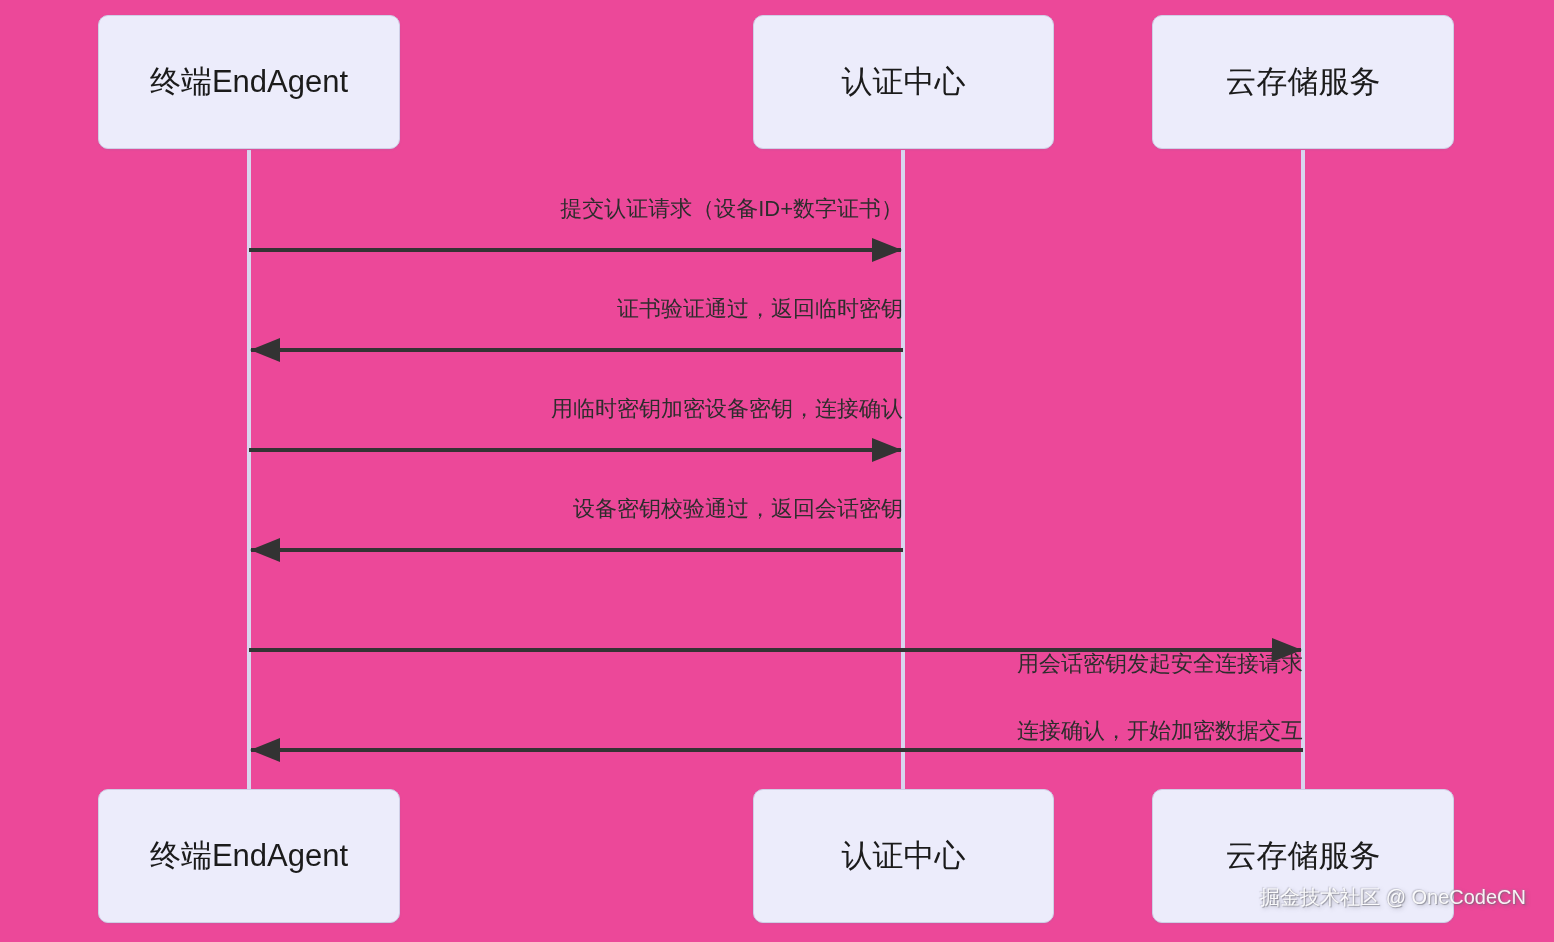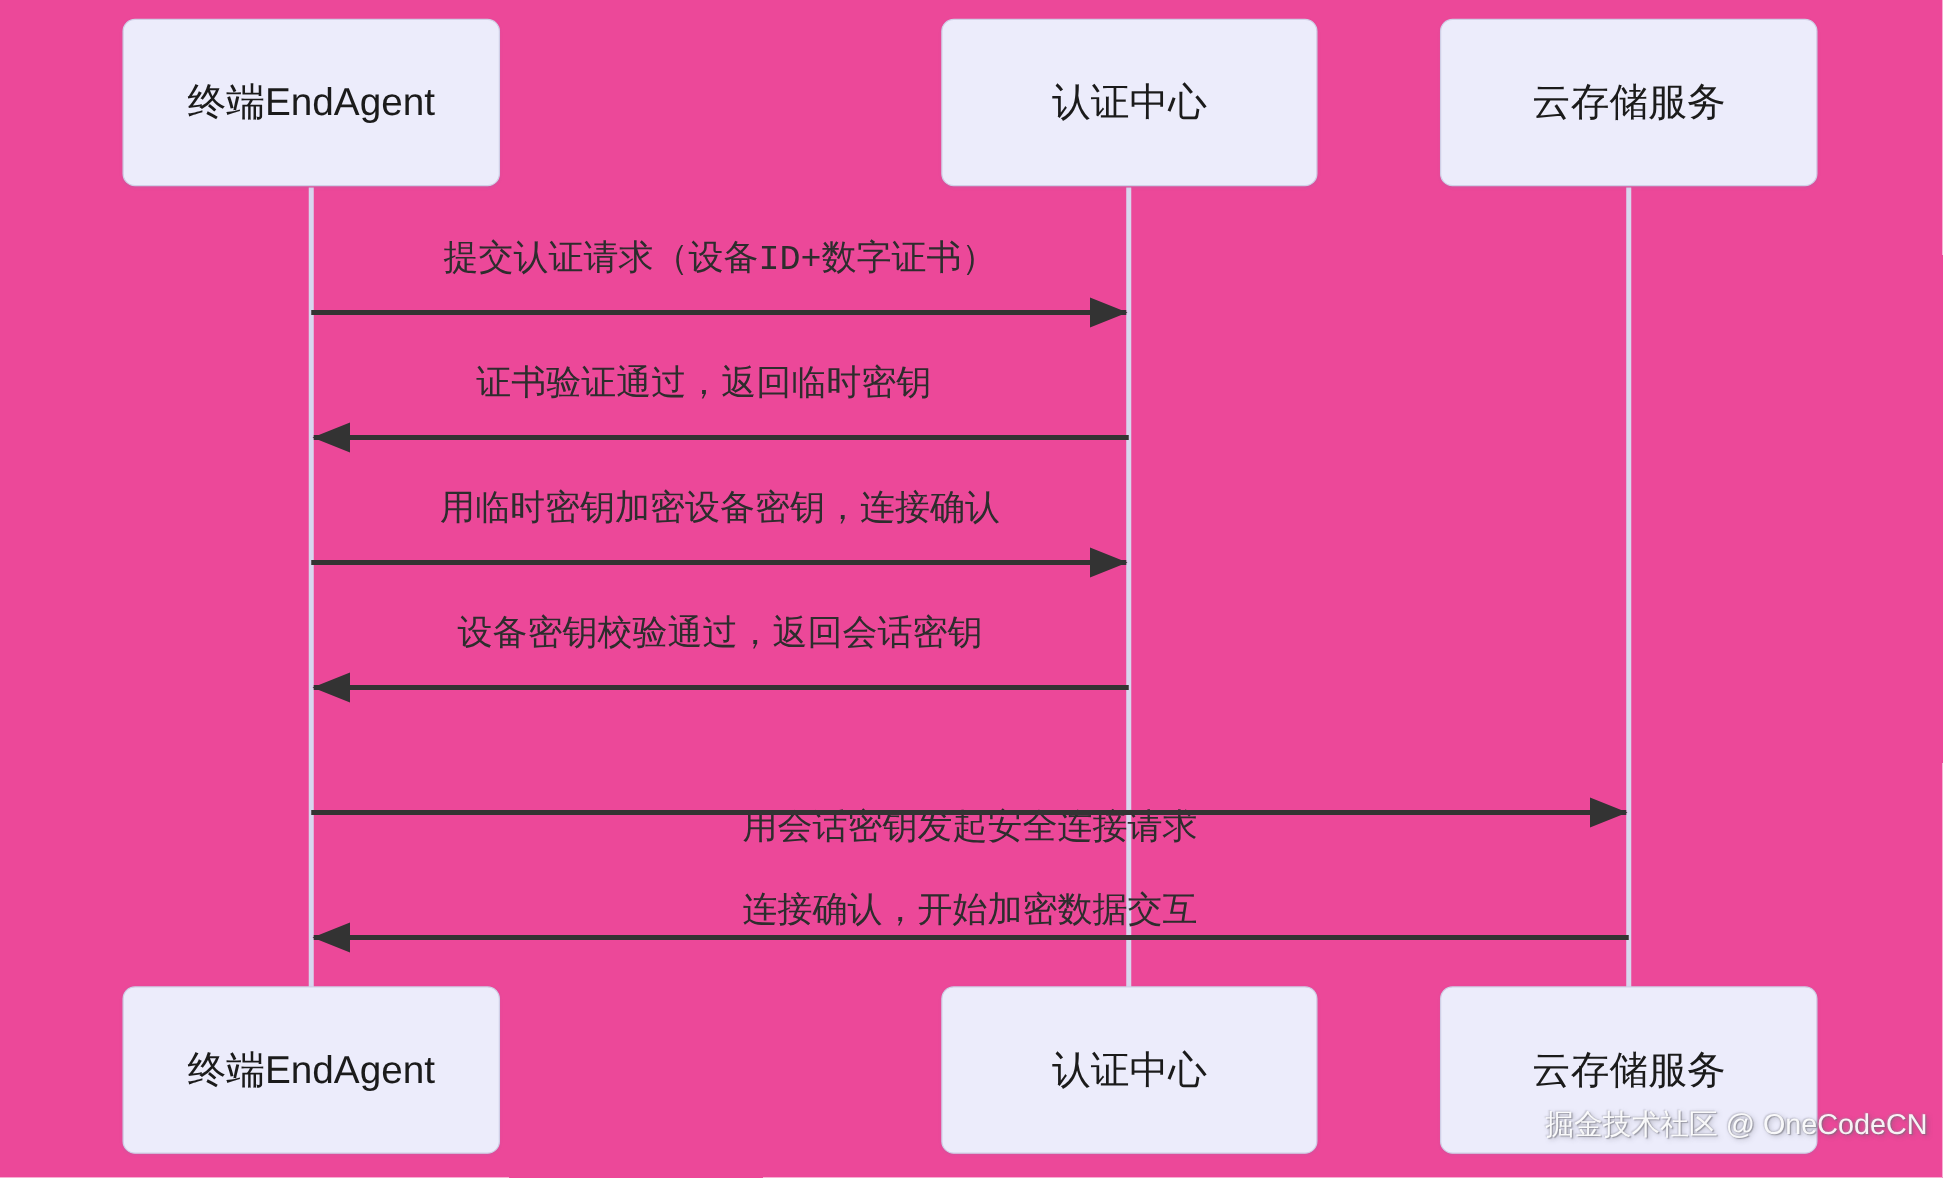--- a/index.html
+++ b/index.html
@@ -33,50 +33,49 @@
   .lifeline {
     position: absolute;
     top: 150px;
     height: 640px;
     width: 4px;
     background: #D8D5EE;
     z-index: 0;
   }
   .msg-label {
     position: absolute;
-    text-align: center;
-    font-size: 28px;
+    text-align: right;
+    font-size: 22px;
     color: #2d2d2d;
     height: 42px;
     line-height: 42px;
     z-index: 1;
     white-space: nowrap;
-    font-family: Liberation Mono, monospace;
   }
   .msg-line {
     position: absolute;
     height: 4px;
     background: #333333;
     z-index: 1;
   }
   .arrow-head {
     position: absolute;
     width: 0;
     height: 0;
     border-top: 12px solid transparent;
     border-bottom: 12px solid transparent;
     z-index: 1;
   }
   .arrow-head.dir-right { border-left: 30px solid #333333; }
   .arrow-head.dir-left  { border-right: 30px solid #333333; }
   .watermark {
     position: absolute;
-    right: 12px;
+    right: 28px;
     top: 884px;
-    font-size: 23px;
+    font-size: 20px;
     color: rgba(255,255,255,0.92);
     text-shadow: 1px 1px 1px rgba(110,110,120,0.65),
                  -1px -1px 1px rgba(150,150,160,0.4),
                  2px 2px 4px rgba(90,90,100,0.35);
     z-index: 5;
     white-space: nowrap;
   }
 </style>
 </head>
 <body>
@@ -97,21 +96,21 @@
     <span>云存储服务</span>
   </div>
 
   <div>
     <div class="msg-label" style="left:249px; top:188px; width:654px;">提交认证请求（设备ID+数字证书）</div>
     <div class="msg-line" style="left:249px; top:248px; width:652px;"></div>
     <div class="arrow-head dir-right" style="left:872px; top:238px;"></div>
   </div>
 
   <div>
-    <div class="msg-label" style="left:236px; top:288px; width:654px;">证书验证通过，返回临时密钥</div>
+    <div class="msg-label" style="left:249px; top:288px; width:654px;">证书验证通过，返回临时密钥</div>
     <div class="msg-line" style="left:251px; top:348px; width:652px;"></div>
     <div class="arrow-head dir-left" style="left:250px; top:338px;"></div>
   </div>
 
   <div>
     <div class="msg-label" style="left:249px; top:388px; width:654px;">用临时密钥加密设备密钥，连接确认</div>
     <div class="msg-line" style="left:249px; top:448px; width:652px;"></div>
     <div class="arrow-head dir-right" style="left:872px; top:438px;"></div>
   </div>
 

